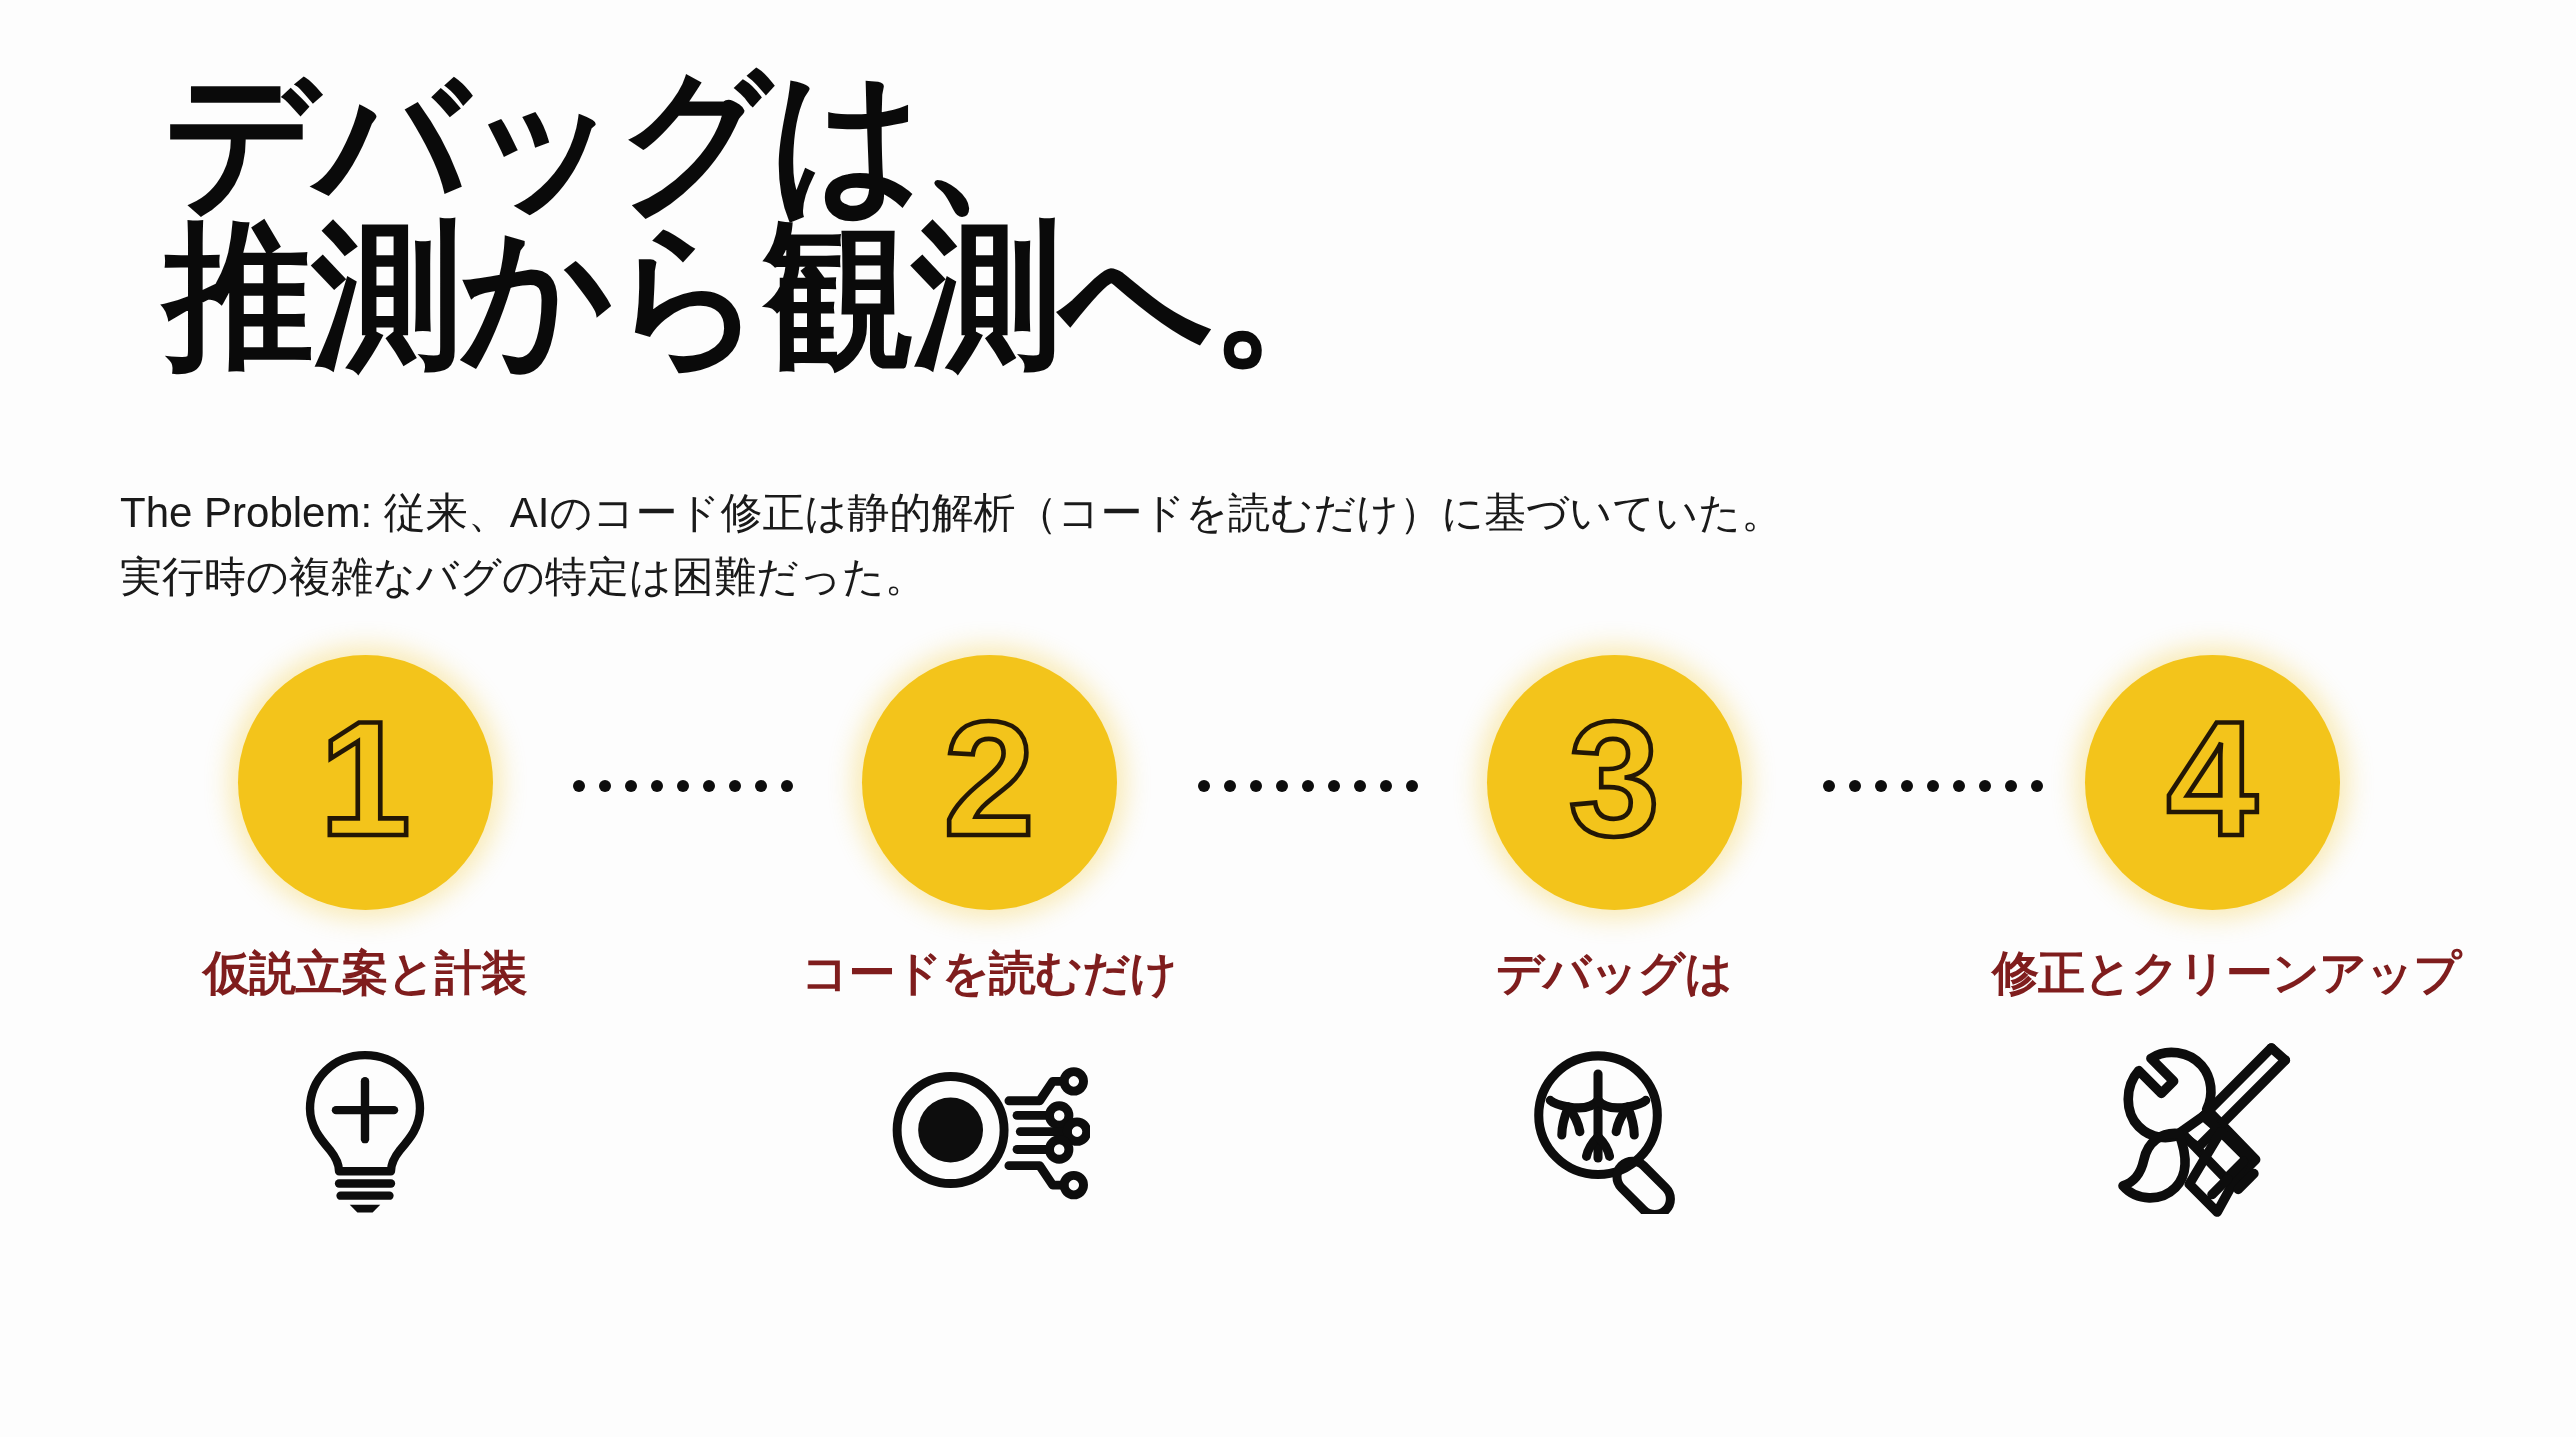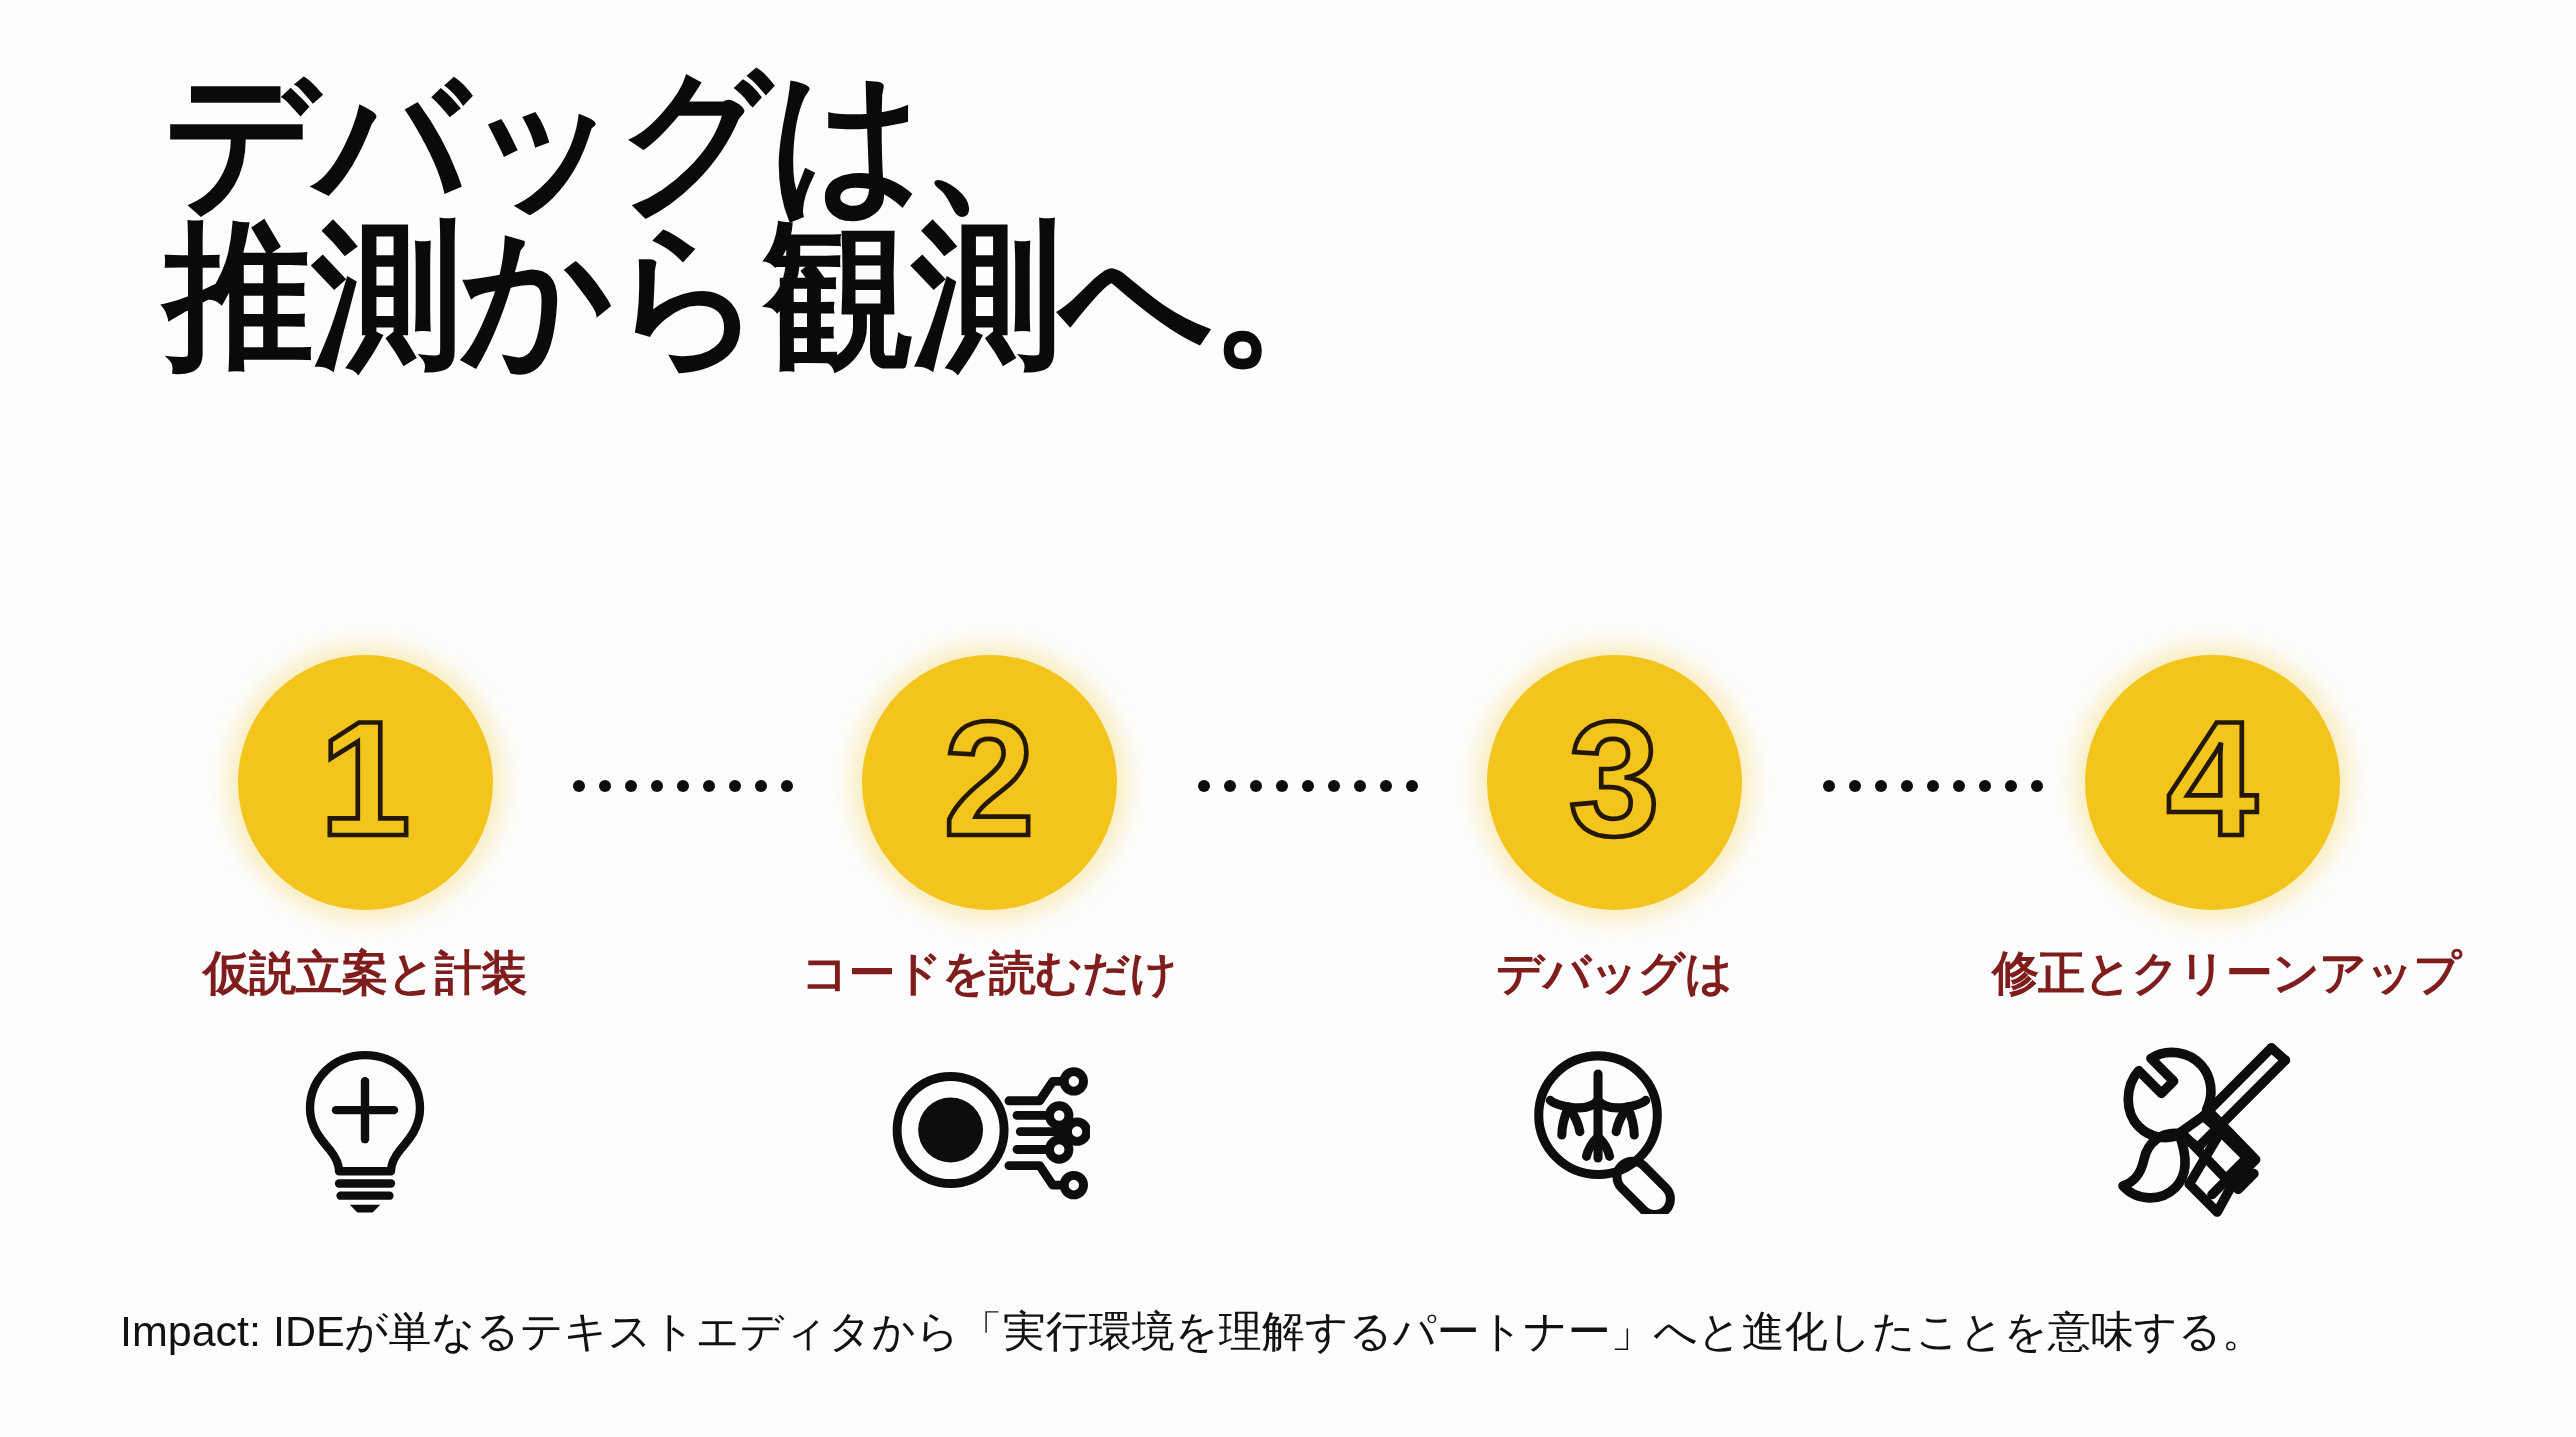--- a/index.html
+++ b/index.html
@@ -156,20 +156,24 @@
 </head>
 <body>
 
 <div class="slide">
 
   <div class="title-block">
     <div class="title-line">デバッグは、</div>
     <div class="title-line">推測から観測へ。</div>
   </div>
 
+  <div class="problem-block">
+    <div class="problem-line">The Problem: 従来、AIのコード修正は静的解析（コードを読むだけ）に基づいていた。</div>
+    <div class="problem-line">実行時の複雑なバグの特定は困難だった。</div>
+  </div>
 
   <div class="steps">
 
     <div class="step step-1">
       <div class="circle">
         <span class="circle-num">1</span>
       </div>
       <div class="step-label">仮説立案と計装</div>
       <div class="step-icon">
         <svg width="154" height="168" viewBox="0 0 100 110" fill="none" stroke="#0D0D0D" stroke-width="5.5" stroke-linecap="round" stroke-linejoin="round">
@@ -299,18 +303,15 @@
           <path d="M60 52 L75 67 L58 98 L42 82 Z"></path>
           <path d="M64 78 L73 69"></path>
           <path d="M70 85 L79 76"></path>
           <path d="M55 88 L64 79"></path>
         </svg>
       </div>
     </div>
 
   </div>
 
-  <div class="impact-block">
-    <div class="impact-line">Impact: IDEが単なるテキストエディタから「実行環境を理解するパートナー」へと進化したことを意味する。</div>
-  </div>
 
 </div>
 
 
 </body></html>

